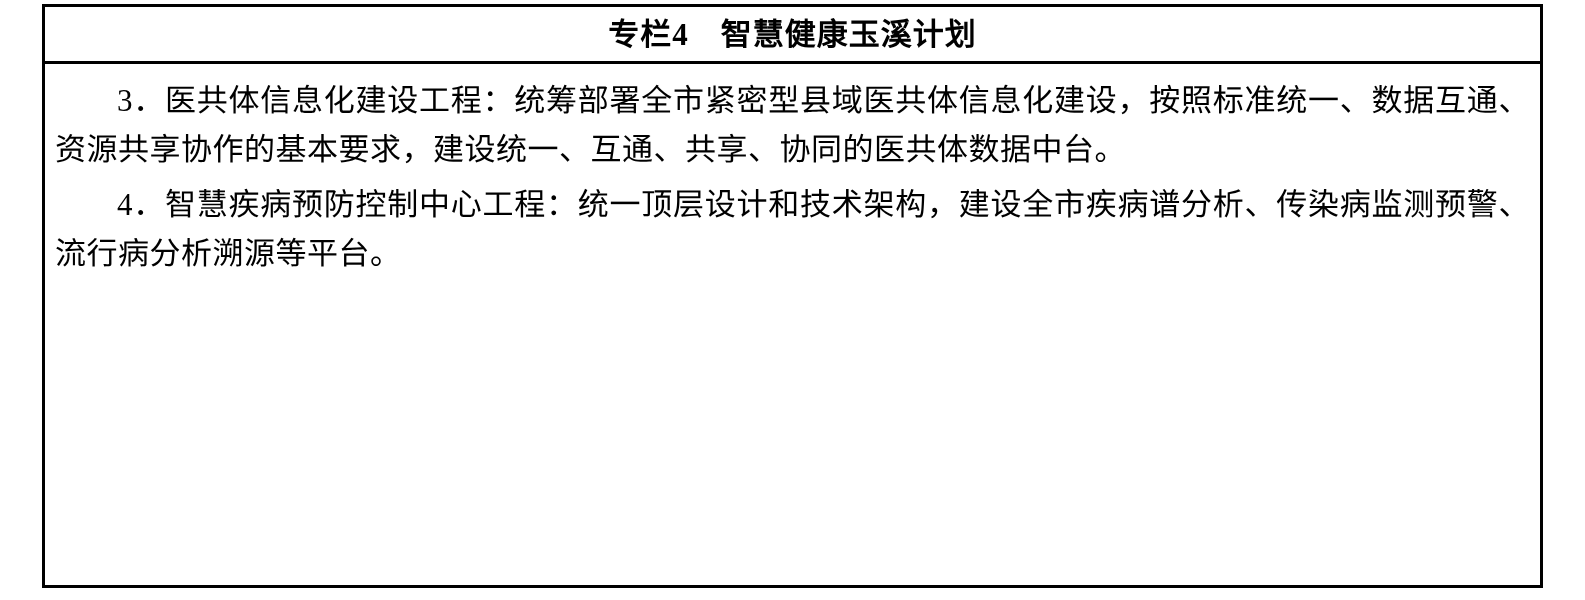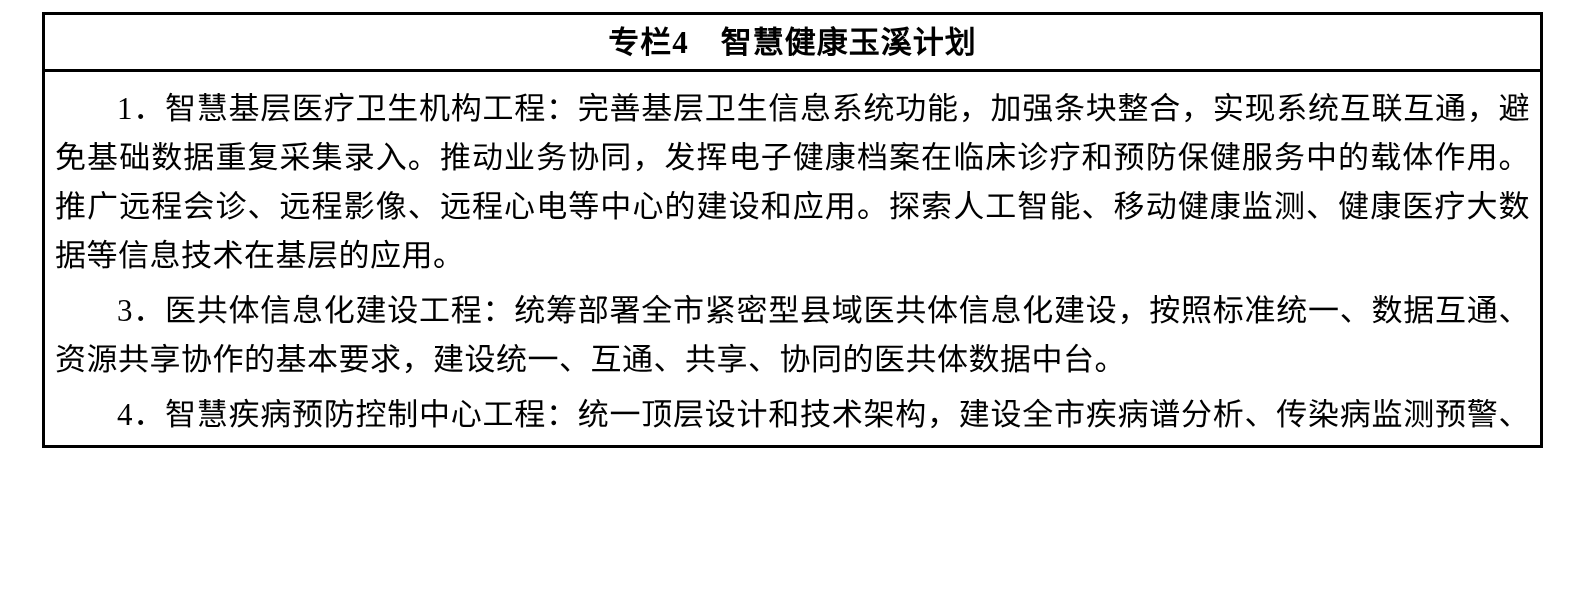--- a/index.html
+++ b/index.html
@@ -14,23 +14,23 @@
   .page {
     position: relative;
     width: 1585px;
     height: 600px;
     background: #ffffff;
     box-sizing: border-box;
   }
   .panel {
     position: absolute;
     left: 42px;
-    top: 12px;
+    top: 4px;
     width: 1501px;
-    height: 436px;
+    height: 584px;
     border: 3px solid #000000;
     box-sizing: border-box;
     background: #ffffff;
     display: flex;
     flex-direction: column;
   }
   .panel-title-row {
     border-bottom: 3px solid #000000;
     height: 57px;
     display: flex;
@@ -69,18 +69,17 @@
 </style>
 </head>
 <body>
 
 <div class="page">
   <div class="panel">
     <div class="panel-title-row">
       <div class="panel-title">专栏4　智慧健康玉溪计划</div>
     </div>
     <div class="panel-body">
-      <p>1．智慧基层医疗卫生机构工程：完善基层卫生信息系统功能，加强条块整合，实现系统互联互通，避免基础数据重复采集录入。推动业务协同，发挥电子健康档案在临床诊疗和预防保健服务中的载体作用。推广远程会诊、远程影像、远程心电等中心的建设和应用。探索人工智能、移动健康监测、健康医疗大数据等信息技术在基层的应用。</p>
       <p>3．医共体信息化建设工程：统筹部署全市紧密型县域医共体信息化建设，按照标准统一、数据互通、资源共享协作的基本要求，建设统一、互通、共享、协同的医共体数据中台。</p>
       <p>4．智慧疾病预防控制中心工程：统一顶层设计和技术架构，建设全市疾病谱分析、传染病监测预警、流行病分析溯源等平台。</p>
     </div>
   </div>
 </div>
 
 </body></html>

